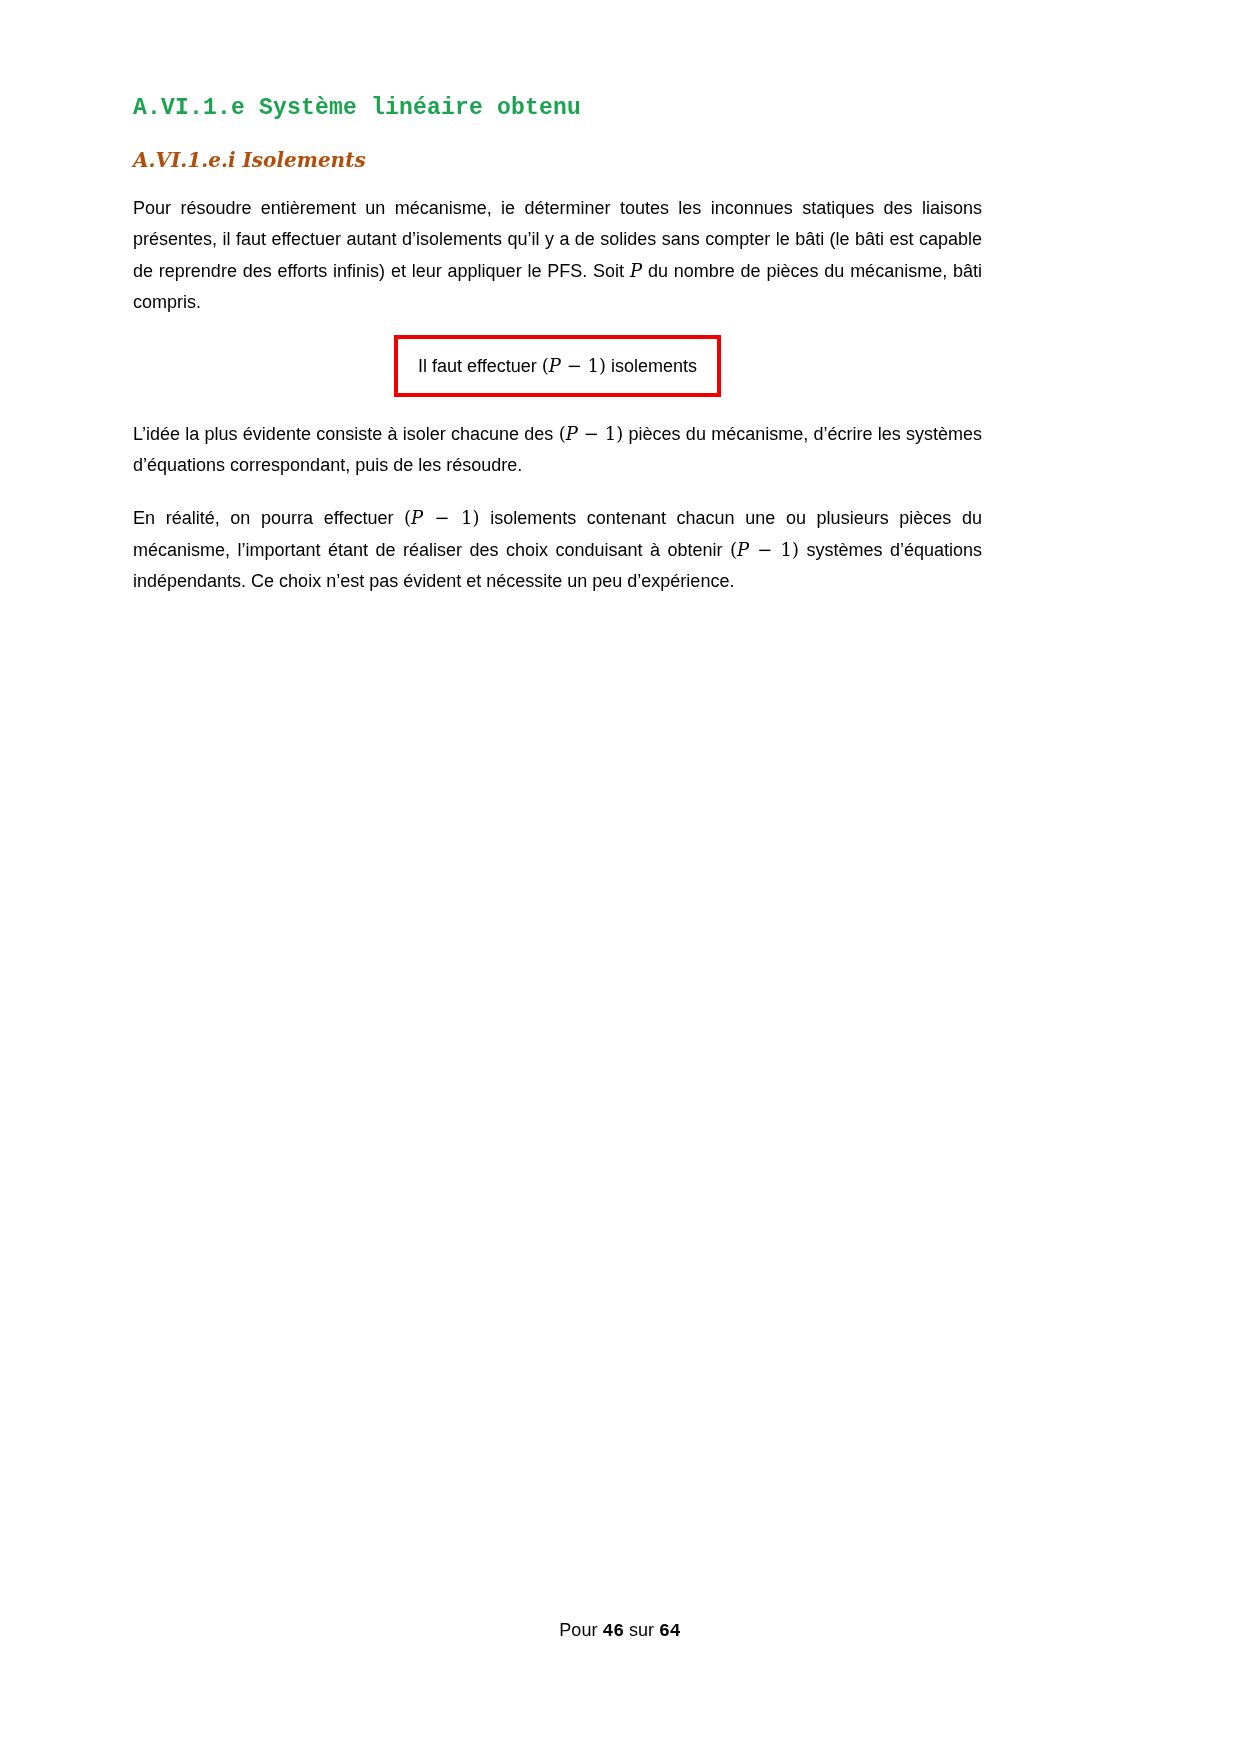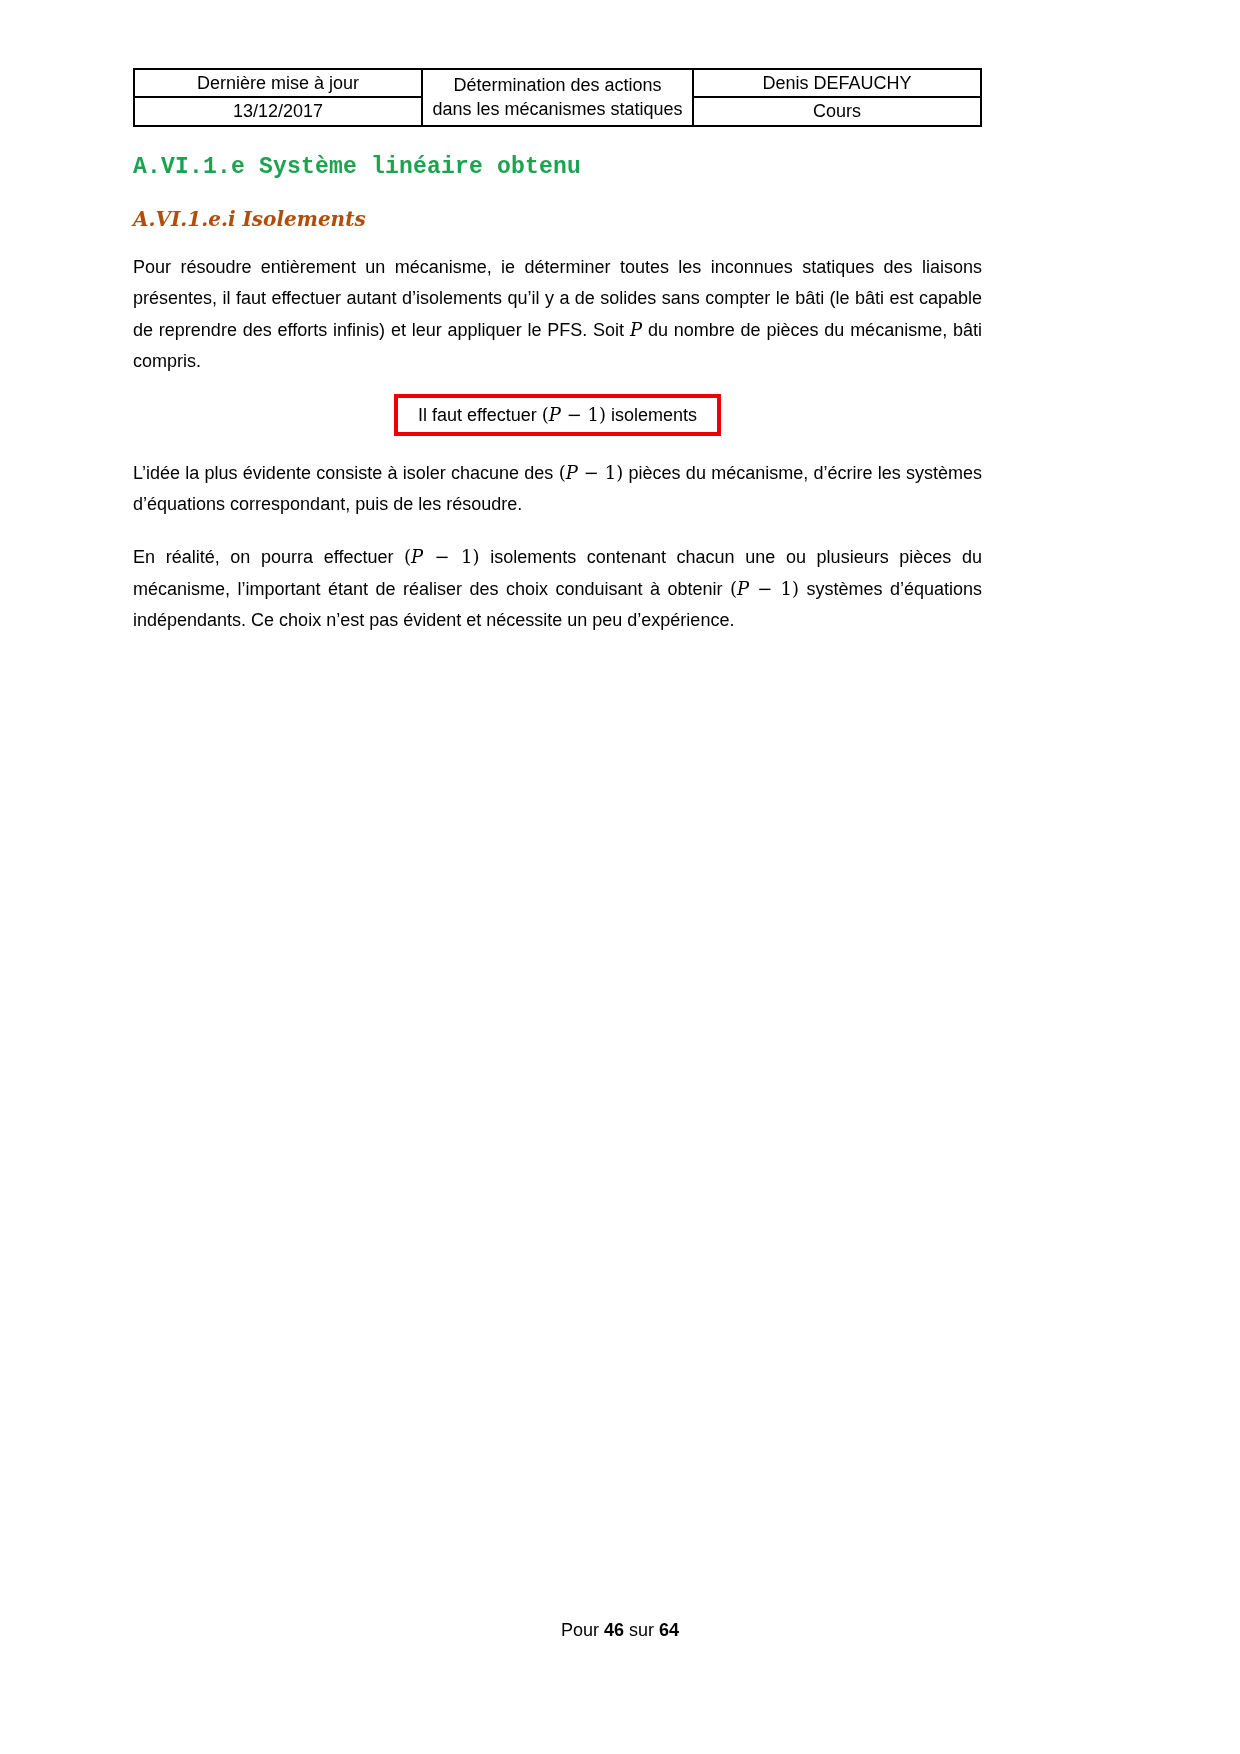--- a/index.html
+++ b/index.html
@@ -59,64 +59,48 @@
     text-align: justify;
     margin: 21px 0 0 0;
   }
   .seg-mi {
     font-family: "DejaVu Serif", serif;
     font-style: italic;
   }
   .seg-m {
     font-family: "DejaVu Serif", serif;
   }
-  .seg-b { font-weight: bold; }
+  .seg-b { font-weight: bold; font-family: Liberation Mono, monospace; }
 
   .box-wrap {
     text-align: center;
     margin-top: 17px;
   }
   .red-box {
     display: inline-block;
     border: 4px solid var(--box_red, #F00000);
-    padding: 6px 20px;
+    padding: 16px 20px;
     font-size: 18px;
     background: #ffffff;
   }
   .footer {
     position: absolute;
     left: 0;
     right: 0;
     top: 1620px;
     text-align: center;
     font-size: 18px;
   }
 </style>
 </head>
 <body>
 
 <div class="page">
   <div class="content">
 
-    <table class="header-table">
-      <tbody>
-          <tr>
-        <td class="col-left">Dernière mise à jour</td>
-        <td class="col-mid" rowspan="2">
-          <div>Détermination des actions</div>
-          <div>dans les mécanismes statiques</div>
-        </td>
-        <td class="col-right">Denis DEFAUCHY</td>
-      </tr>
-      <tr>
-        <td>13/12/2017</td>
-        <td>Cours</td>
-      </tr>
-    </tbody>
-      </table>
 
     <h1 class="sec-heading">A.VI.1.e Système linéaire obtenu</h1>
 
     <h2 class="subsec-heading">A.VI.1.e.i Isolements</h2>
 
     <p class="body-par"><span>Pour résoudre entièrement un mécanisme, ie déterminer toutes les inconnues statiques des liaisons présentes, il faut effectuer autant d’isolements qu’il y a de solides sans compter le bâti (le bâti est capable de reprendre des efforts infinis) et leur appliquer le PFS. Soit </span><span class="seg-mi">P</span><span> du nombre de pièces du mécanisme, bâti compris.</span></p>
 
     <div class="box-wrap">
       <div class="red-box"><span>Il faut effectuer </span><span class="seg-m">(</span><span class="seg-mi">P</span><span class="seg-m"> − 1)</span><span> isolements</span></div>
     </div>

